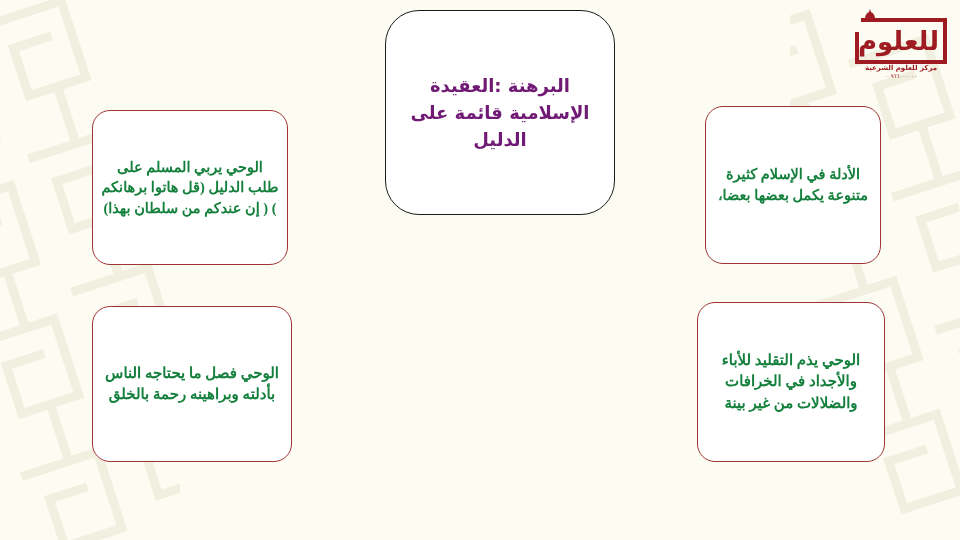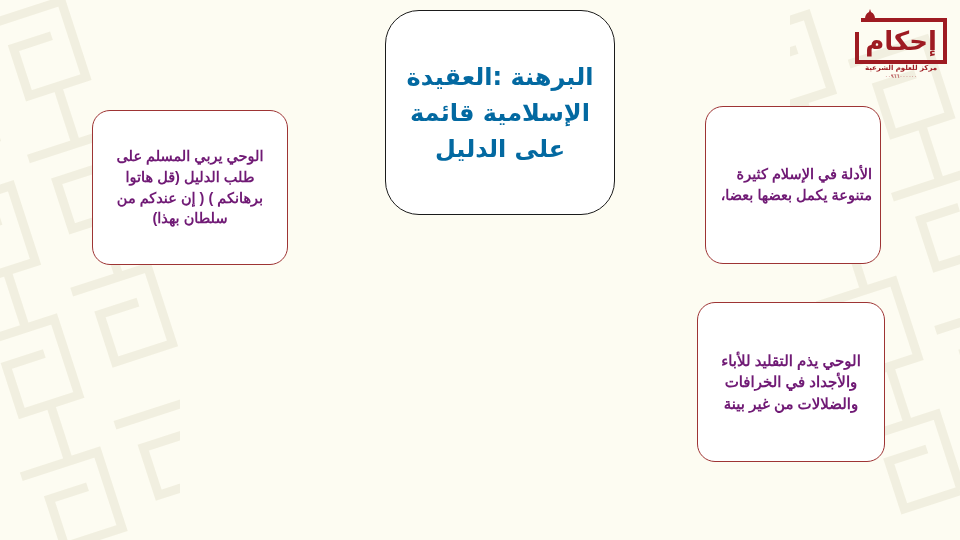--- a/index.html
+++ b/index.html
@@ -44,32 +44,32 @@
     border: 1.6px solid #9e3434;
     border-radius: 18px;
     display: flex;
     align-items: center;
     justify-content: center;
     text-align: center;
     padding: 6px 8px;
   }
   .node .node-text {
     display: block;
-    color: #701a75;
+    color: #15803d;
     font-weight: bold;
     font-size: 14.5px;
     line-height: 1.42;
     direction: rtl;
     unicode-bidi: isolate;
-    font-family: Liberation Sans, sans-serif;
+    font-family: Liberation Serif, serif;
   }
 
   
   #node-wahy-daleel    { left: 92px;  top: 110px; width: 196px; height: 155px; }
-  #node-adilla-kathira { left: 705px; top: 106px; width: 176px; height: 158px; text-align: right; }
+  #node-adilla-kathira { left: 705px; top: 106px; width: 176px; height: 158px; }
   #node-wahy-fassal    { left: 92px;  top: 306px; width: 200px; height: 156px; }
   #node-tukhatib       { left: 404px; top: 302px; width: 180px; height: 160px; }
   #node-wahy-taqleed   { left: 697px; top: 302px; width: 188px; height: 160px; }
 
   #node-wahy-daleel .node-text    { font-size: 14.5px; }
   #node-adilla-kathira .node-text { font-size: 14.5px; }
   #node-wahy-fassal .node-text    { font-size: 15px; }
   #node-tukhatib .node-text       { font-size: 15px; }
   #node-wahy-taqleed .node-text   { font-size: 15px; }
 
@@ -85,23 +85,23 @@
     border: 1.8px solid #1b1b1b;
     border-radius: 34px;
     display: flex;
     align-items: center;
     justify-content: center;
     text-align: center;
     padding: 10px 14px;
   }
   #node-center .node-text {
     display: block;
-    color: #0369a1;
-    font-weight: bold;
-    font-size: 24px;
+    color: #701a75;
+    font-weight: bold;
+    font-size: 18px;
     line-height: 1.5;
     direction: rtl;
     unicode-bidi: isolate;
   }
 
   
   #brand-logo {
     position: absolute;
     left: 851px;
     top: 18px;
@@ -229,35 +229,38 @@
   </div>
 
   <div class="node" id="node-wahy-daleel">
     <span class="node-text">الوحي يربي المسلم على طلب الدليل (قل هاتوا برهانكم ) ( إن عندكم من سلطان بهذا)</span>
   </div>
 
   <div class="node" id="node-adilla-kathira">
     <span class="node-text">الأدلة في الإسلام كثيرة متنوعة يكمل بعضها بعضا،</span>
   </div>
 
+  <div class="node" id="node-wahy-fassal">
+    <span class="node-text">الوحي فصل ما يحتاجه الناس بأدلته وبراهينه رحمة بالخلق</span>
+  </div>
 
 
   <div class="node" id="node-wahy-taqleed">
     <span class="node-text">الوحي يذم التقليد للأباء والأجداد في الخرافات والضلالات من غير بينة</span>
   </div>
 
   <div id="brand-logo">
     <div class="logo-frame">
       <div class="logo-bar-top"></div>
       <div class="logo-bar-right"></div>
       <div class="logo-bar-bottom"></div>
       <div class="logo-bar-left"></div>
       <svg class="logo-dome" viewBox="0 0 16 14" aria-hidden="true">
         <path d="M8 0 L9 3 C12 4.5 13 7 13 10 H3 C3 7 4 4.5 7 3 Z" fill="#9e1b22"></path>
         <rect x="2" y="10.5" width="12" height="2.4" fill="#9e1b22"></rect>
       </svg>
-      <div class="logo-wordmark">إحكام</div>
+      <div class="logo-wordmark">للعلوم</div>
     </div>
     <div class="logo-subtitle">مركز للعلوم الشرعية</div>
     <div class="logo-phone">٠٠٩٦٦٠٠٠٠٠٠</div>
   </div>
 
 </div>
 
 </body></html>

